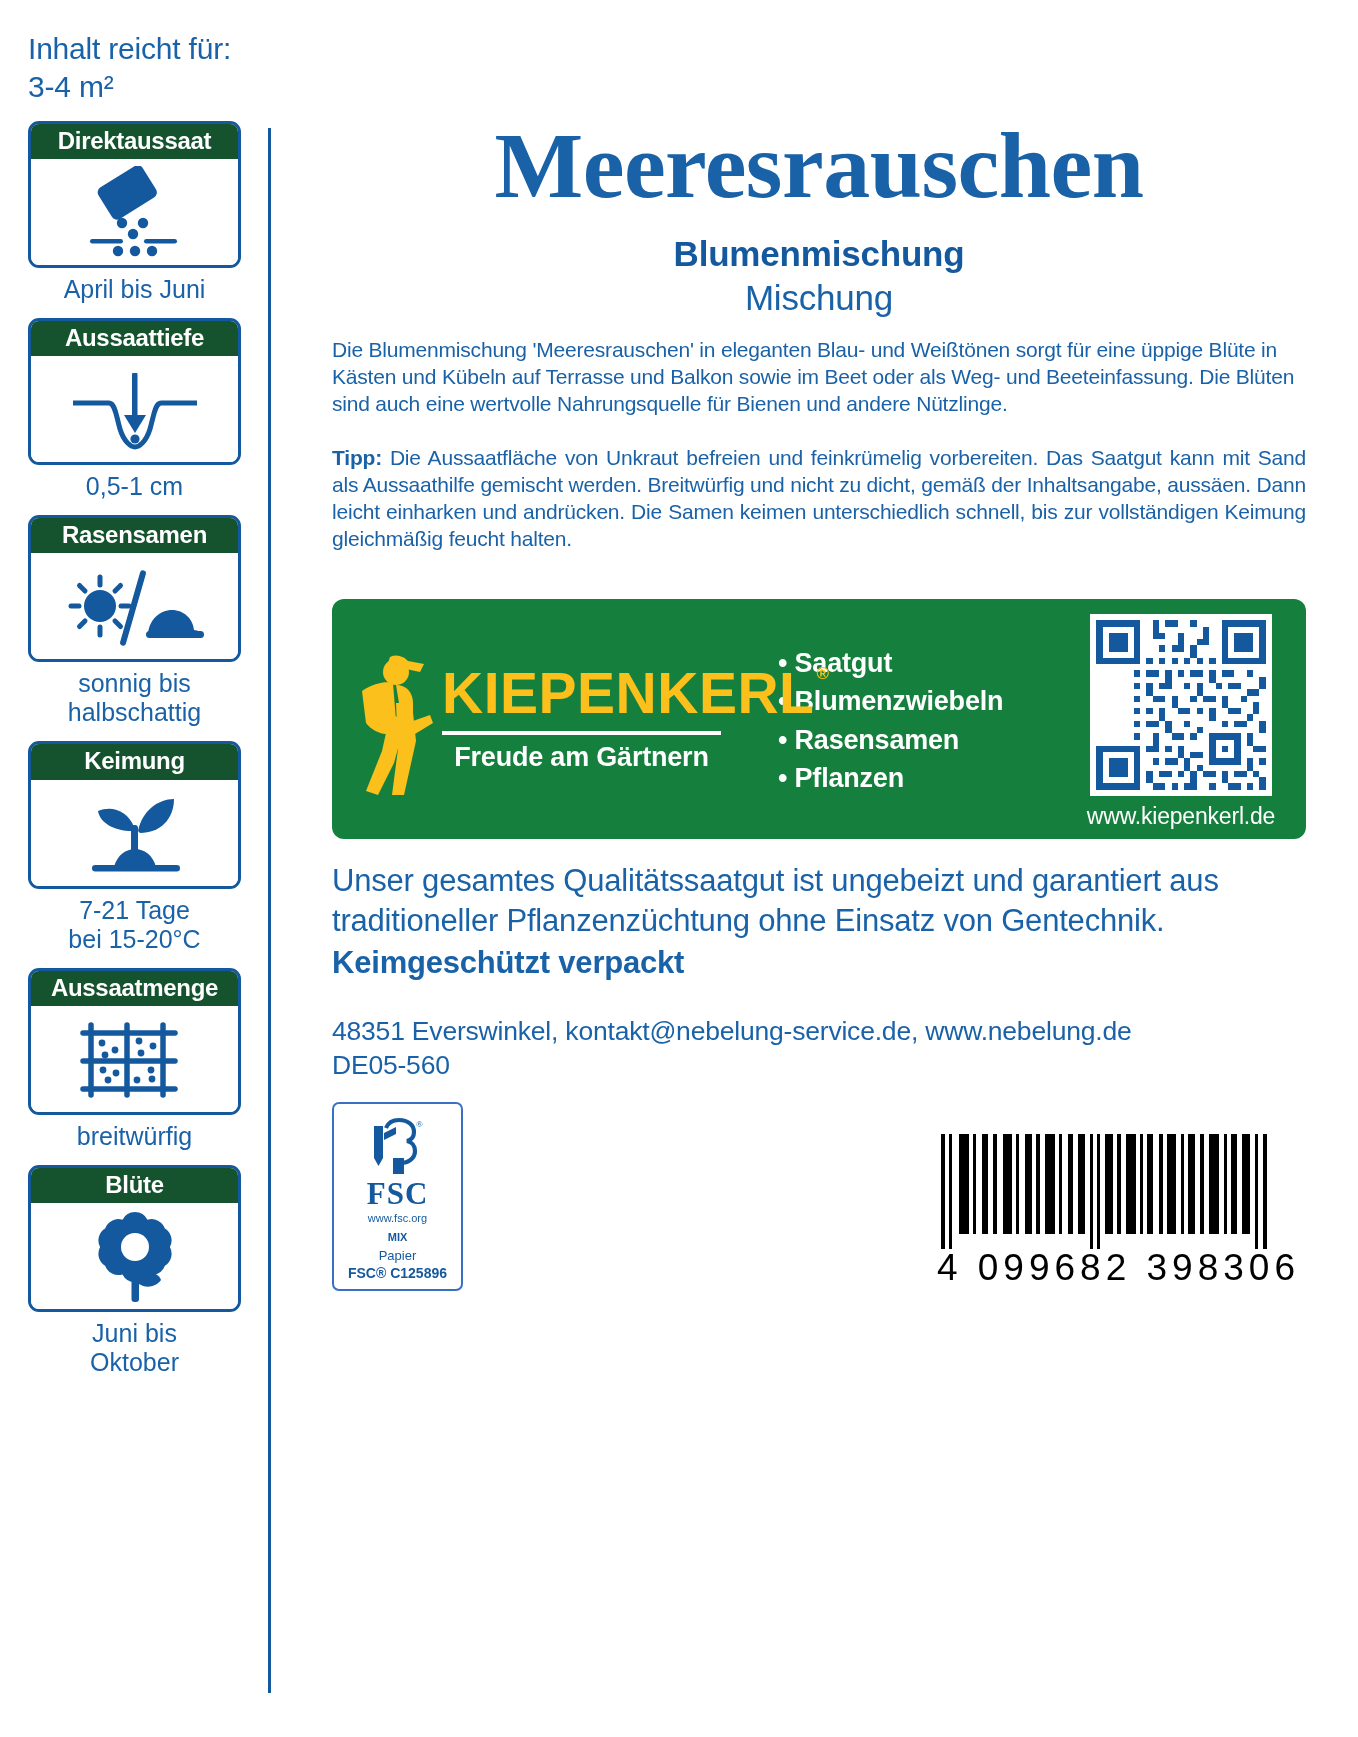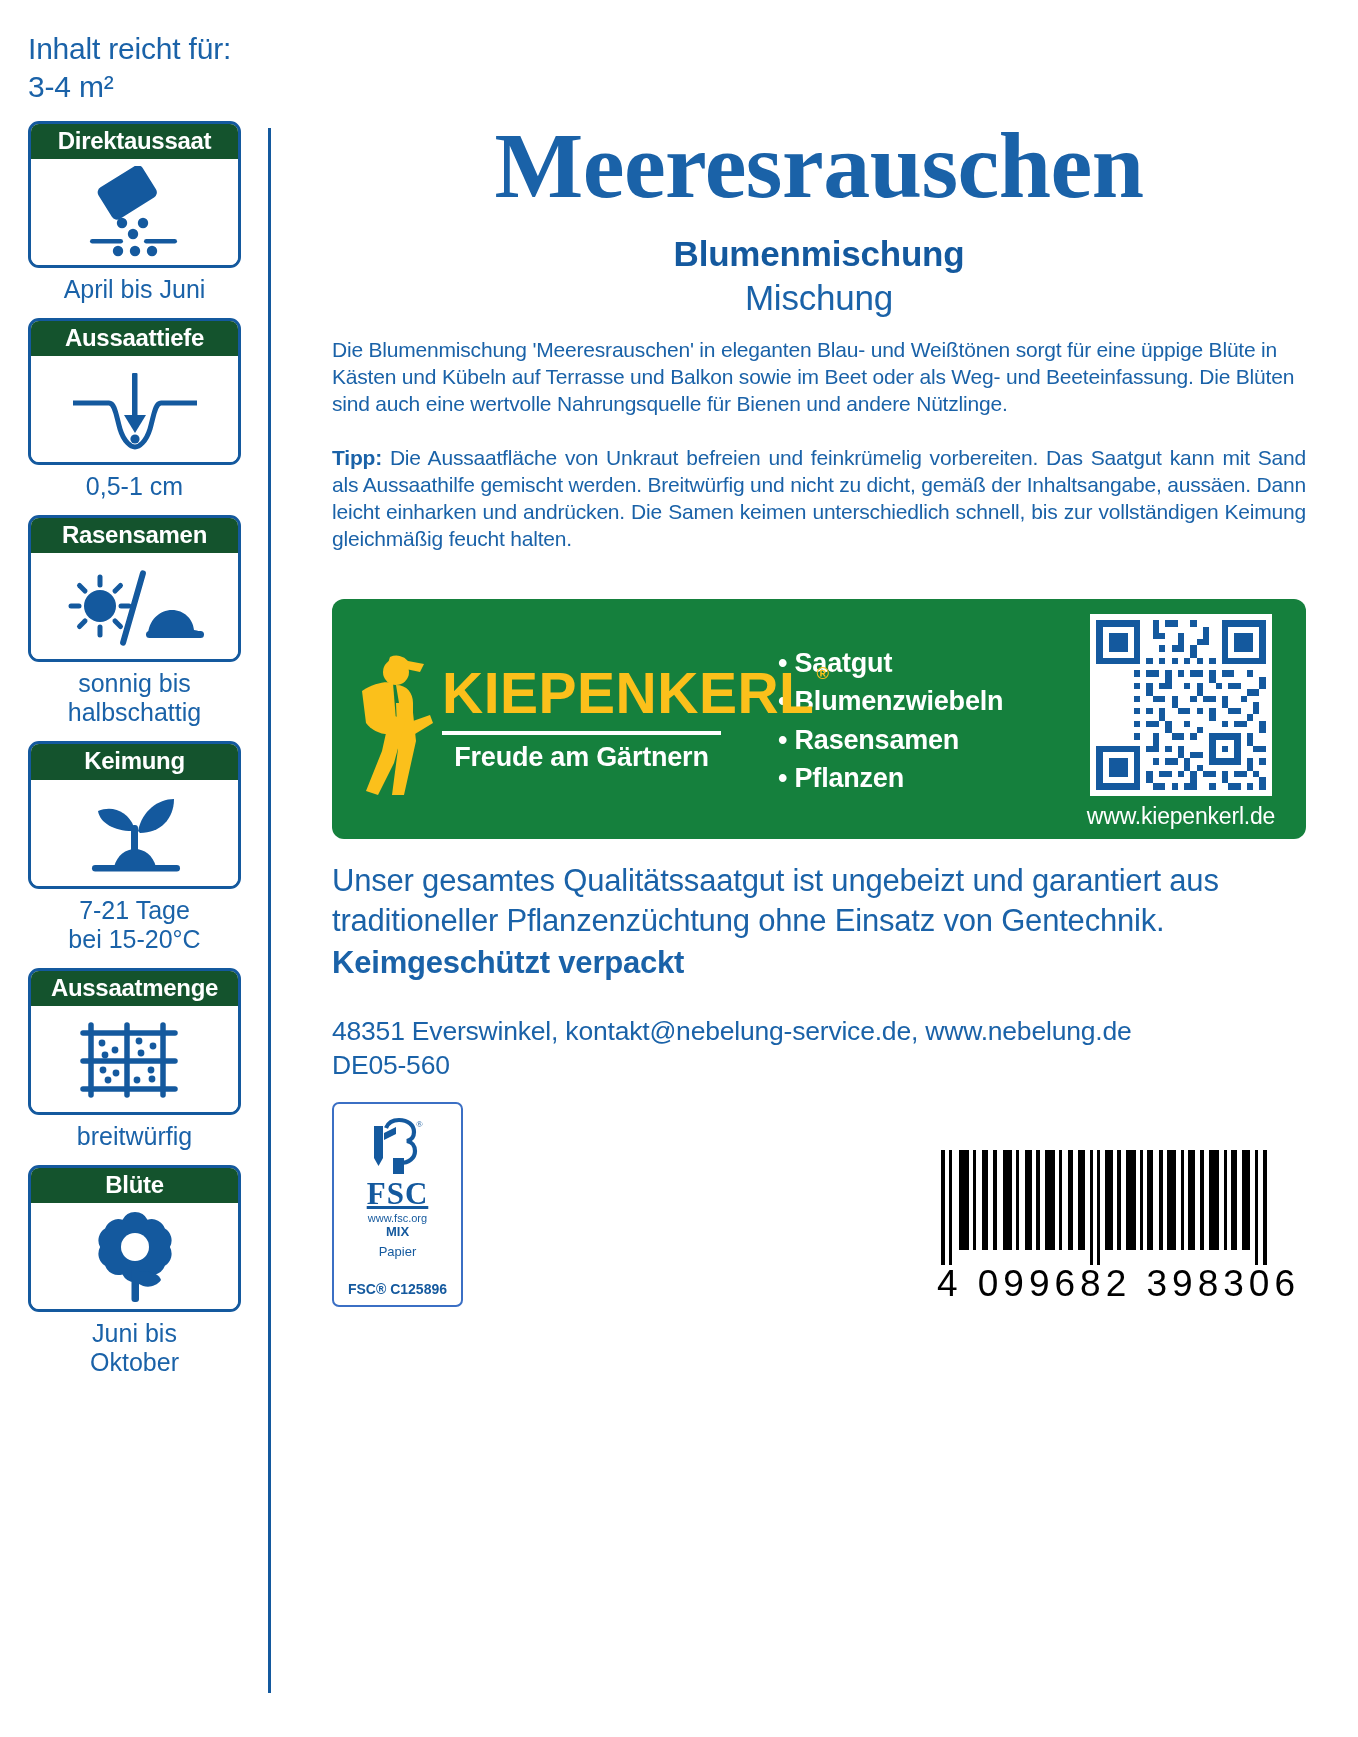--- a/index.html
+++ b/index.html
@@ -256,26 +256,25 @@
   }
   .fsc-tree { margin: 2px auto 0 auto; display: block; }
   .fsc-name {
     font-family: "Liberation Serif", serif;
     font-size: 31px;
     font-weight: bold;
     color: #14599e;
     letter-spacing: 1px;
     line-height: 1;
     margin-top: 2px;
-    text-decoration: underline;
   }
   .fsc-url { font-size: 11px; color: #14599e; margin-top: 3px; }
-  .fsc-mix { font-size: 13px; font-weight: bold; color: #14599e; margin-top: 0; text-align: center; }
+  .fsc-mix { font-size: 11px; font-weight: bold; color: #14599e; margin-top: 7px; text-align: center; }
   .fsc-paper { font-size: 13px; color: #14599e; margin-top: 5px; }
-  .fsc-code { font-size: 14px; font-weight: bold; color: #14599e; margin-top: 22px; }
+  .fsc-code { font-size: 14px; font-weight: bold; color: #14599e; margin-top: 2px; }
 
   .barcode-wrap {
     text-align: left;
     padding-right: 6px;
     padding-bottom: 2px;
   }
   .barcode-bars { display: block; }
   .barcode-digits {
     font-family: "Liberation Sans", sans-serif;
     font-size: 37px;

